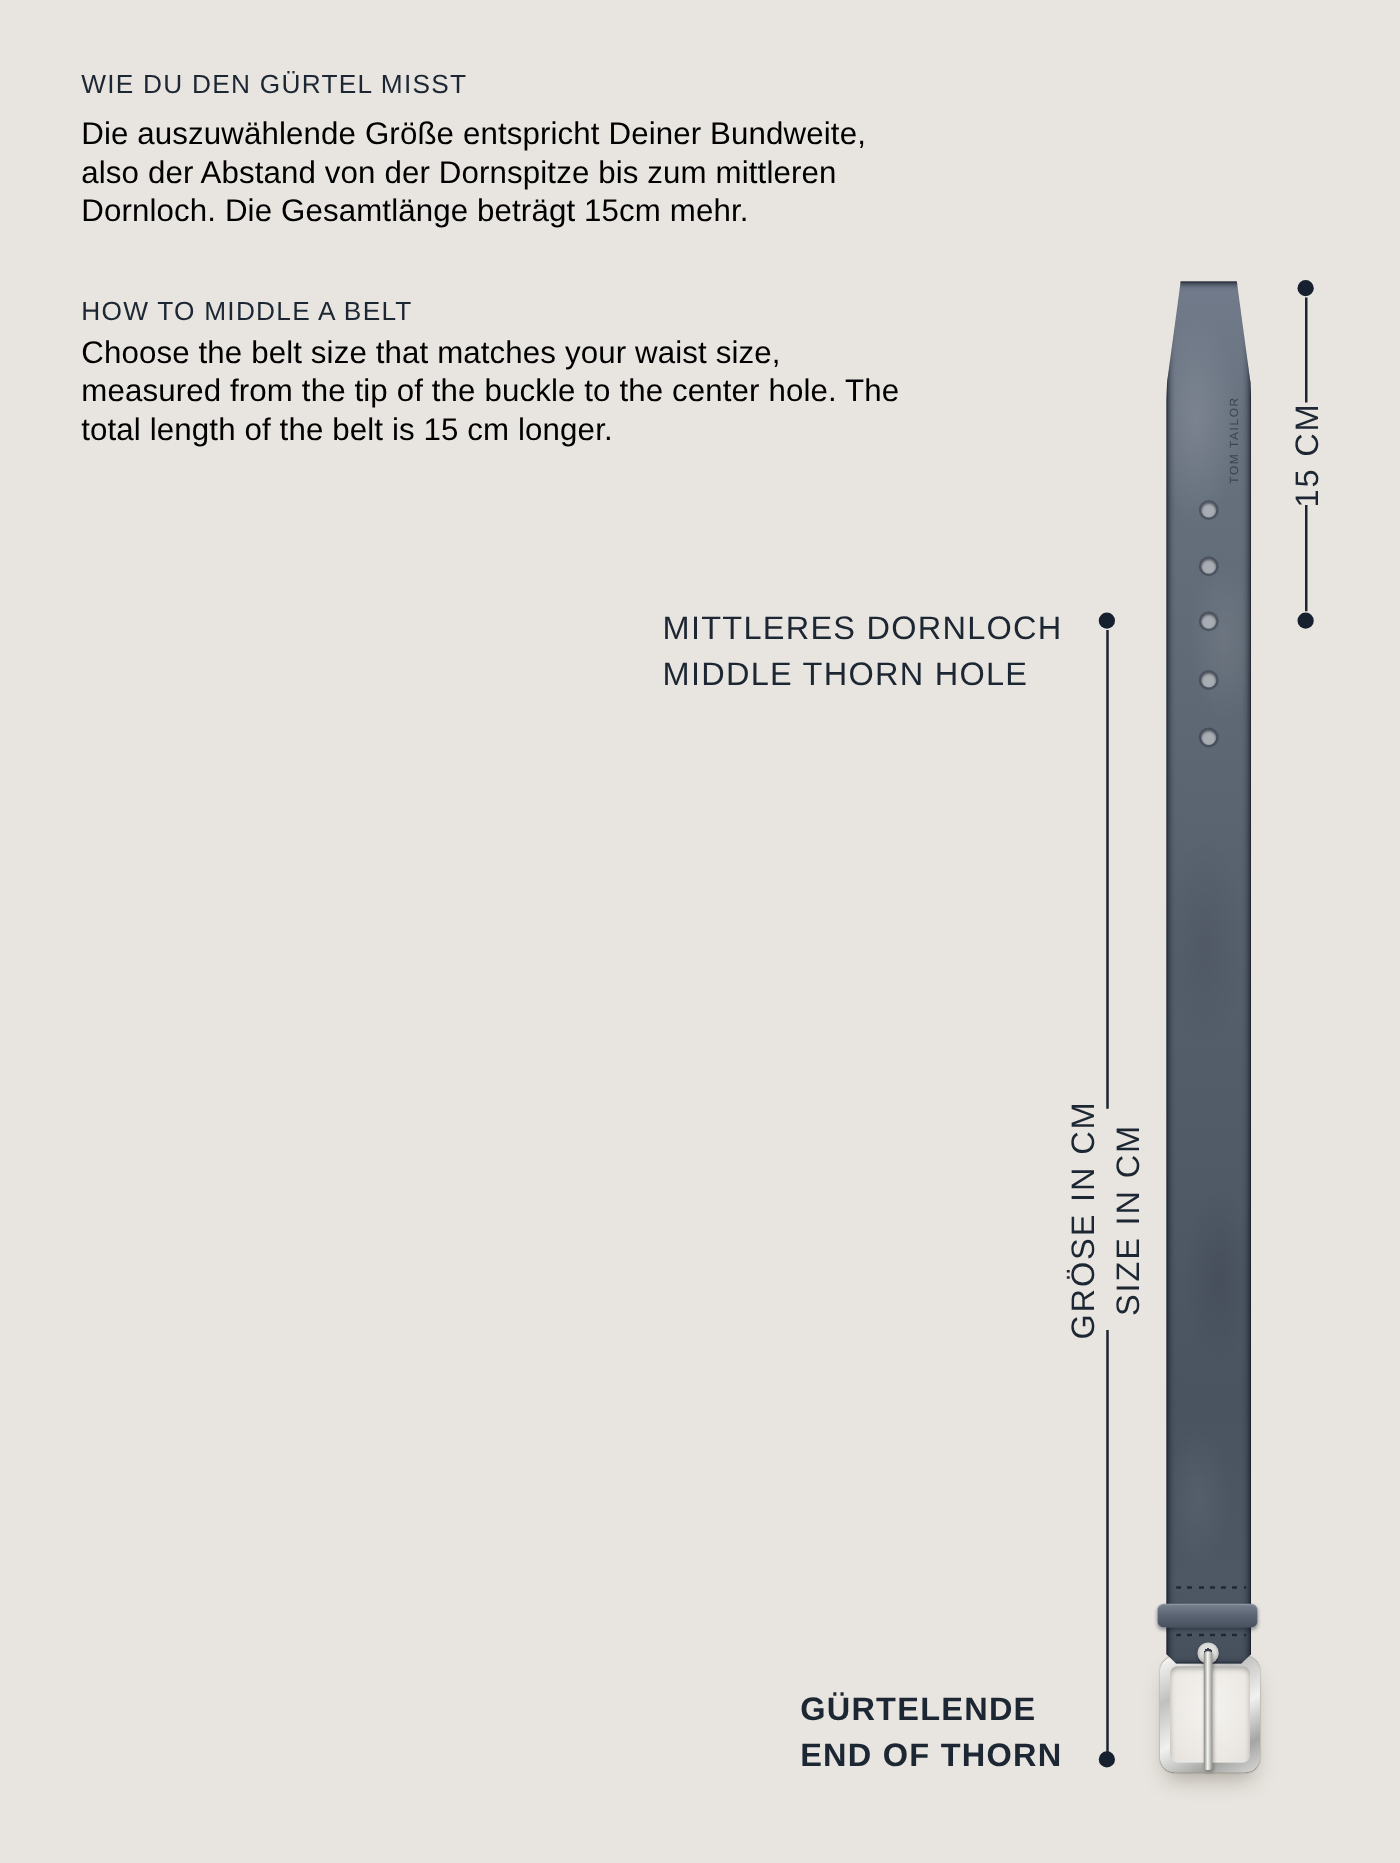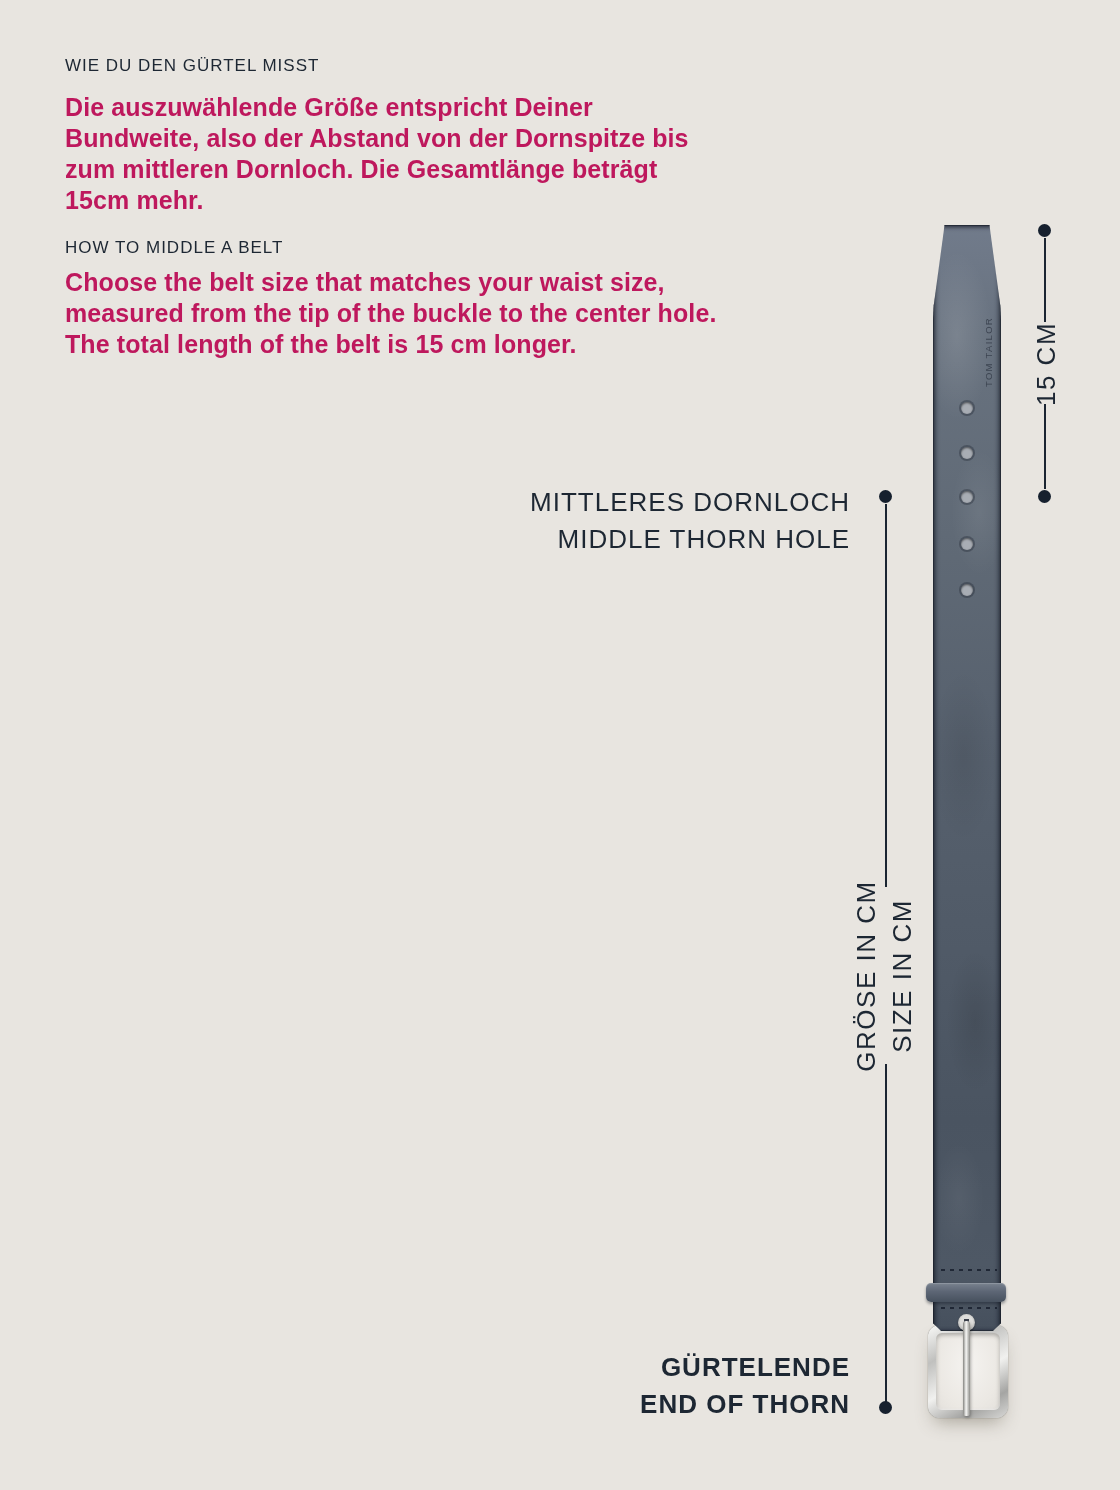--- a/index.html
+++ b/index.html
@@ -5,27 +5,27 @@
   html,body { margin:0; padding:0; background:#e8e5e0; }
   .canvas {
     position:relative; width:1120px; height:1490px;
     background:#e8e5e0; overflow:hidden;
     font-family:"Liberation Sans", sans-serif;
     color:#1d2733;
   }
   
   .h {
     position:absolute; left:65px; margin:0;
-    font-size:17px; font-weight:400; letter-spacing:1px;
+    font-size:21px; font-weight:400; letter-spacing:1px;
     color:#1d2733; white-space:nowrap;
   }
   .p {
     position:absolute; left:65px; margin:0;
     font-size:25px; line-height:31px; letter-spacing:0.1px;
-    max-width:655px; color:#be185d;font-weight:bold;
+    max-width:655px; color:#000000;
   }
   .de-h { top:56px; }
   .de-p { top:92px; }
   .en-h { top:238px; }
   .en-p { top:267px; }
 
   
   .strap {
     position:absolute; left:933px; top:225px; width:68px; height:1106px; z-index:3;
     background:
@@ -92,21 +92,21 @@
   
   .dot { position:absolute; width:13px; height:13px; border-radius:50%; background:#16202e; z-index:7; }
   .vline { position:absolute; width:2px; background:#1b2532; z-index:7; }
   .rot-label {
     position:absolute; z-index:7;
     transform: translate(-50%,-50%) rotate(-90deg);
     white-space:nowrap; font-size:26px; letter-spacing:1.5px; color:#1d2733;
   }
   .rot-pair { text-align:center; line-height:36px; }
   .side-label {
-    position:absolute; right:270px; z-index:7; text-align:right;
+    position:absolute; right:270px; z-index:7; 
     font-size:26px; letter-spacing:1px; line-height:37px; color:#1d2733;
     white-space:nowrap;
   }
   .label-middle-hole { top:484px; }
   .label-belt-end { top:1349px;font-weight:bold; }
 
   
   .m15-dot-top { left:1038px; top:224px; }
   .m15-seg-top { left:1044px; top:238px; height:84px; }
   .m15-label   { left:1046px; top:364px; }

